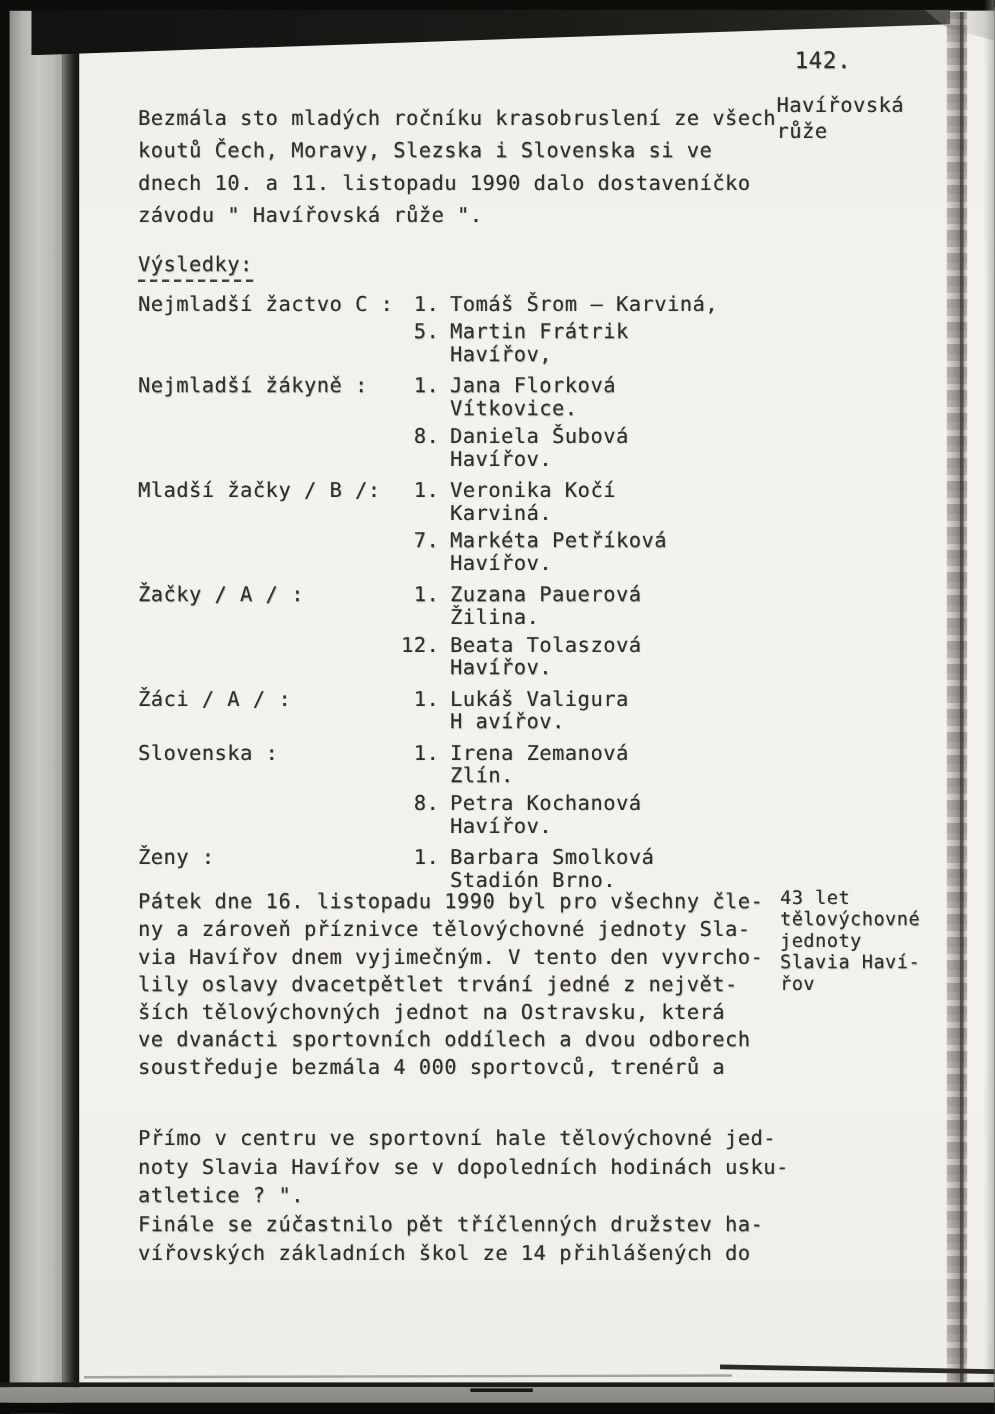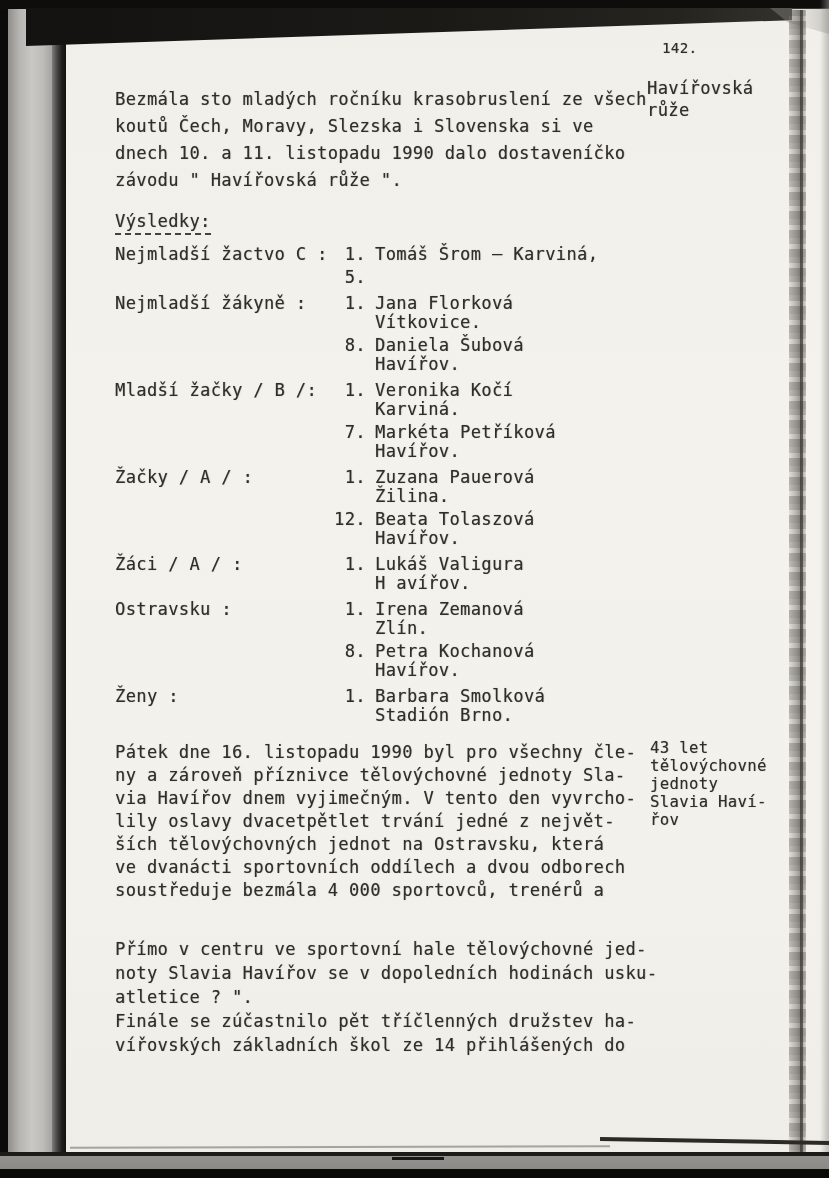--- a/index.html
+++ b/index.html
@@ -35,21 +35,21 @@
   .bottom-edge-wavy{position:absolute;left:600px;top:1139px;width:229px;height:4px;background:#2c2a26;transform:rotate(1deg);}
   .bottom-line-dark{position:absolute;left:0;top:1152px;width:829px;height:4px;background:#1c1b18;}
   .bottom-gray-band{position:absolute;left:0;top:1156px;width:829px;height:13px;background:linear-gradient(180deg,#93928e,#8a8985);}
   .bottom-tick{position:absolute;left:392px;top:1157px;width:52px;height:3px;background:#191816;}
   .bottom-black-band{position:absolute;left:0;top:1169px;width:829px;height:9px;background:#0a0a09;}
 
   
   .typ{letter-spacing:.4px;text-shadow:.4px .4px .8px rgba(46,44,40,.5);font-size:17px;}
   .tline{white-space:pre;}
   .abs{position:absolute;}
-  #page-number{left:662px;top:40px;font-size:14px;}
+  #page-number{left:662px;top:40px;font-size:19px;}
   #intro{left:115px;top:86px;line-height:27px;}
   #margin-note-1{left:647px;top:77px;line-height:22px;}
   #results-heading{left:115px;top:211px;}
   #results-heading .hd{display:inline-block;border-bottom:2px dashed #454239;padding-bottom:2px;}
   #results{left:115px;top:245px;width:580px;line-height:19px;}
   .rgroup{display:flex;margin-bottom:3px;}
   .rcat{width:215px;flex:none;}
   .rentries{flex:1;}
   .rentry{display:flex;margin-bottom:4px;}
   .rrank{width:36px;flex:none;text-align:right;margin-right:9px;}
@@ -102,20 +102,24 @@
         <div class="rcat tline">Nejmladší žactvo C :</div>
         <div class="rentries">
           <div class="rentry">
             <div class="rrank tline">1.</div>
             <div>
               <div class="tline">Tomáš Šrom – Karviná,</div>
             </div>
           </div>
           <div class="rentry">
             <div class="rrank tline">5.</div>
+            <div>
+              <div class="tline">Martin Frátrik</div>
+              <div class="tline">Havířov,</div>
+            </div>
           </div>
         </div>
       </div>
       <div class="rgroup">
         <div class="rcat tline">Nejmladší žákyně :</div>
         <div class="rentries">
           <div class="rentry">
             <div class="rrank tline">1.</div>
             <div>
               <div class="tline">Jana Florková</div>
@@ -175,21 +179,21 @@
           <div class="rentry">
             <div class="rrank tline">1.</div>
             <div>
               <div class="tline">Lukáš Valigura</div>
               <div class="tline">H avířov.</div>
             </div>
           </div>
         </div>
       </div>
       <div class="rgroup">
-        <div class="rcat tline">Ostravsku :</div>
+        <div class="rcat tline">Slovenska :</div>
         <div class="rentries">
           <div class="rentry">
             <div class="rrank tline">1.</div>
             <div>
               <div class="tline">Irena Zemanová</div>
               <div class="tline">Zlín.</div>
             </div>
           </div>
           <div class="rentry">
             <div class="rrank tline">8.</div>

